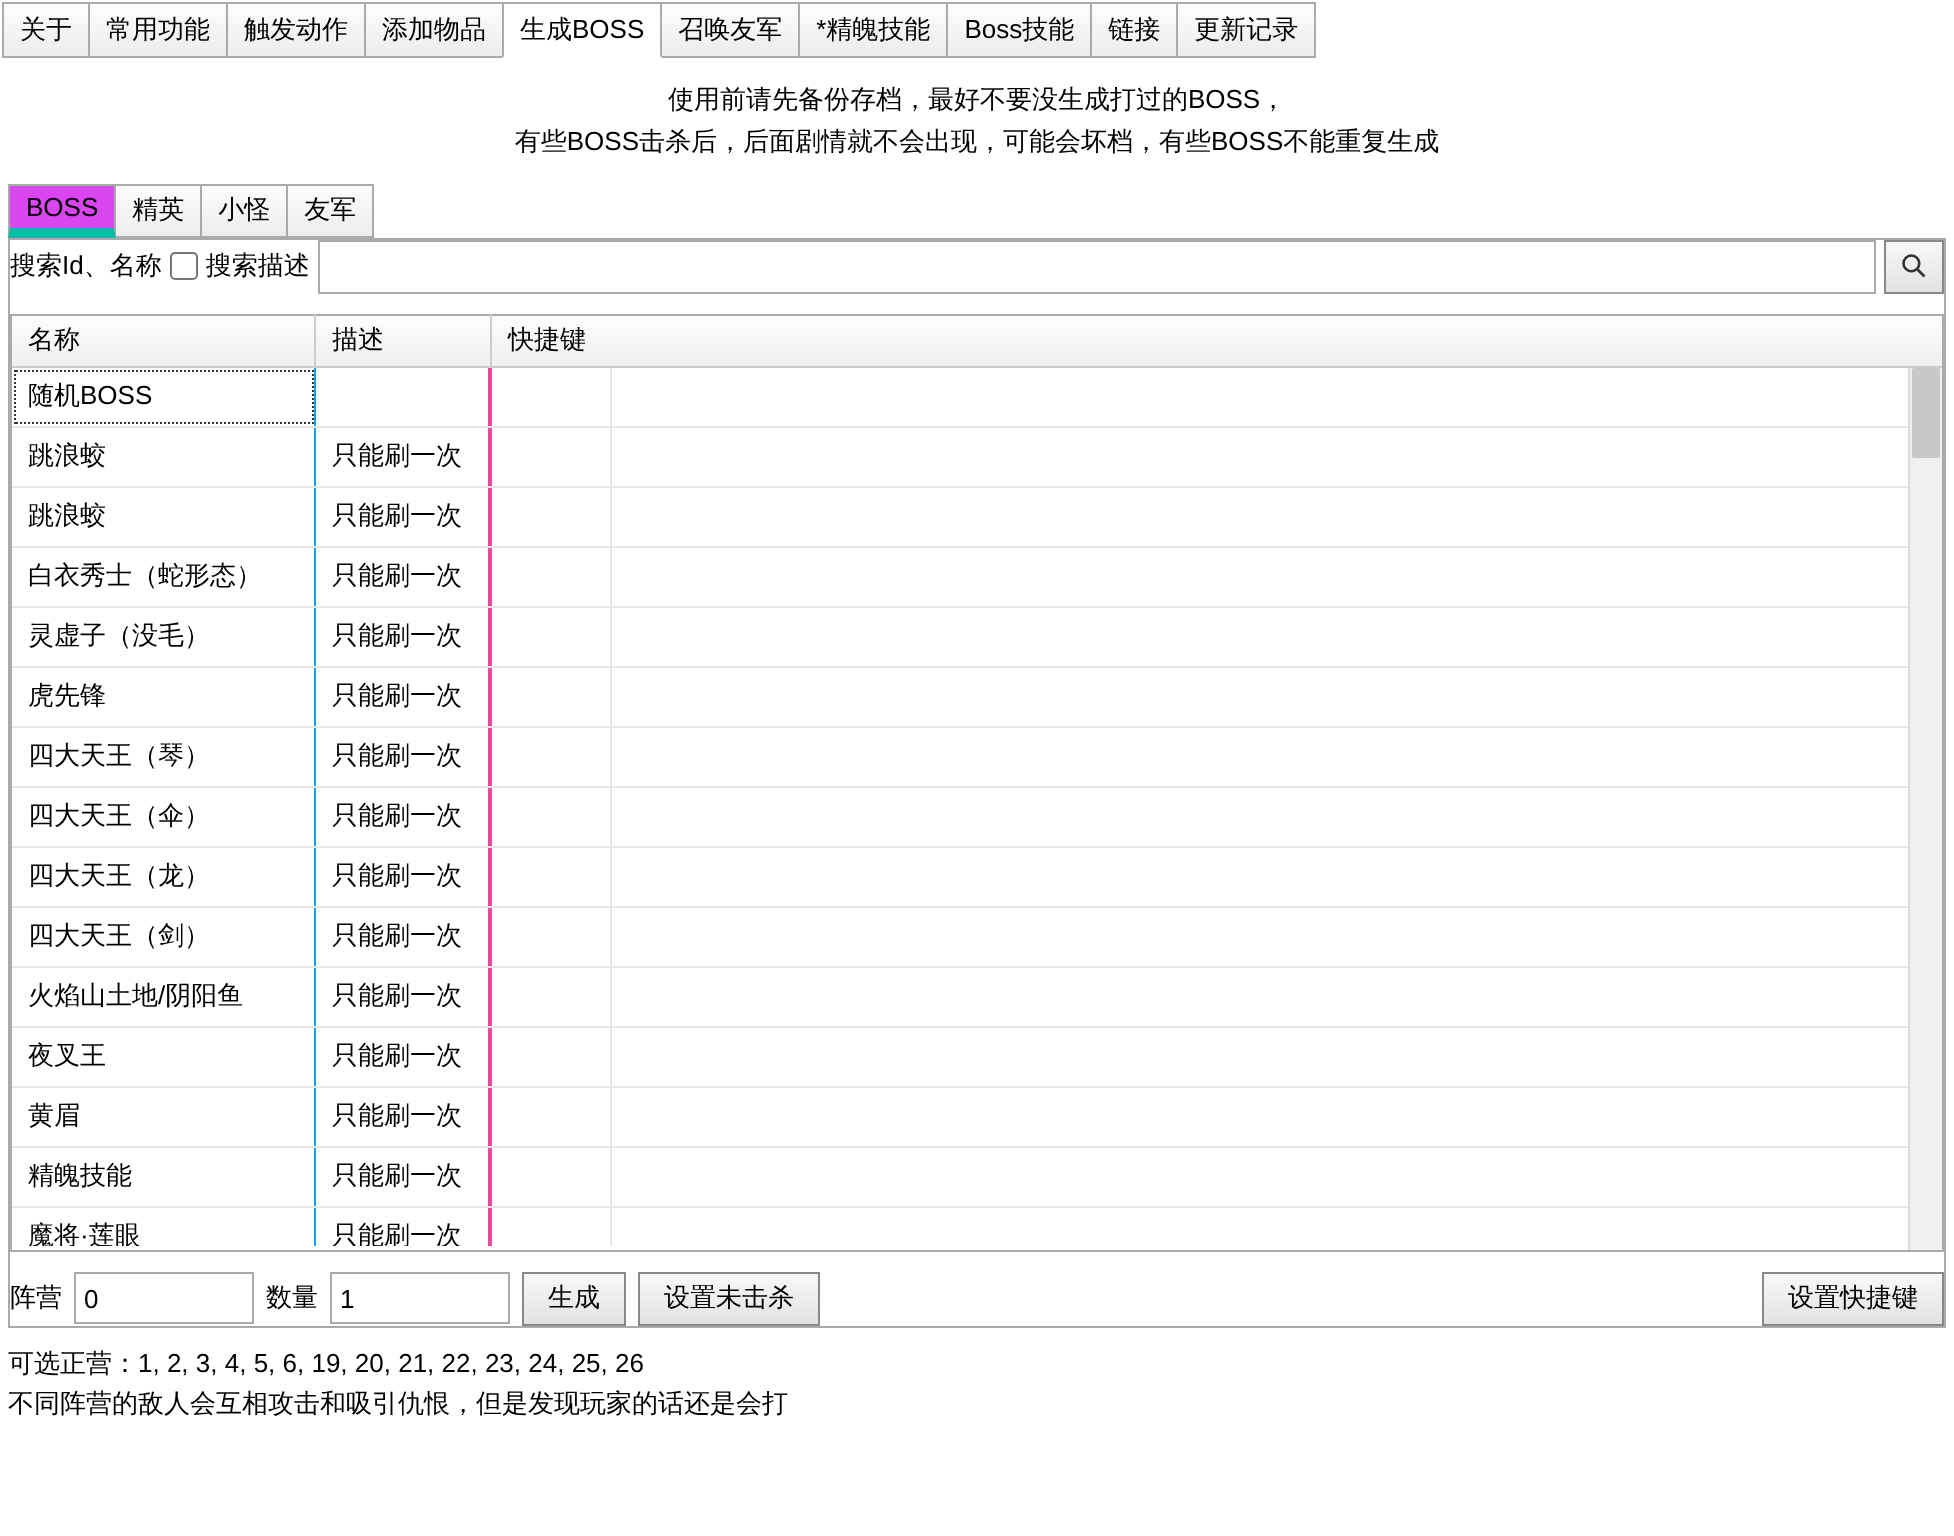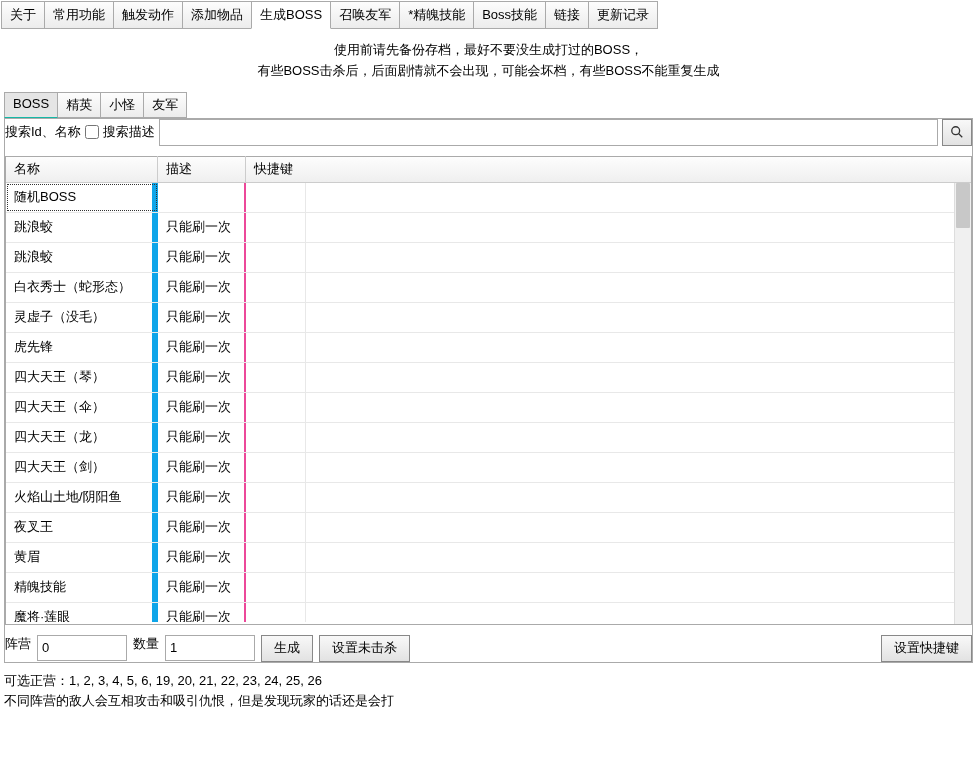--- a/index.html
+++ b/index.html
@@ -47,22 +47,22 @@
     }
     .sub-tab {
       padding: 3px 8px;
       border: 1px solid #aaa;
       background: linear-gradient(#fdfdfd, #ececec);
       cursor: pointer;
       margin-right: -1px;
       font-size: 13px;
     }
     .sub-tab.active {
-      background: #e5e5e5;
-      border-bottom: 1px solid #14b8a6;
+      background: #d946ef;
+      border-bottom: 5px solid #14b8a6;
       position: relative;
       z-index: 1;
     }
     .content-panel {
       border: 1px solid #aaa;
       margin: 0 4px;
     }
     .search-row {
       display: flex;
       align-items: center;
@@ -125,21 +125,21 @@
       align-items: center;
     }
     .table-row.selected .td-name {
       outline: 1px dotted #333;
       outline-offset: -2px;
     }
     .td {
       padding: 5px 8px;
       font-size: 13px;
     }
-    .td-name { width: 152px; border-right: 6px solid #0ea5e9; height: 100%; display: flex; align-items: center; }
+    .td-name { width: 152px; border-right: 1px solid #0ea5e9; height: 100%; display: flex; align-items: center; }
     .td-desc { width: 88px; border-right: 2px solid #ec4899; height: 100%; display: flex; align-items: center; }
     .td-hotkey { width: 60px; border-right: 1px solid #e8e8e8; height: 100%; display: flex; align-items: center; }
     .scrollbar-track {
       position: absolute;
       right: 0;
       top: 26px;
       bottom: 0;
       width: 17px;
       background: #f0f0f0;
       border-left: 1px solid #ddd;
@@ -148,20 +148,21 @@
       position: absolute;
       top: 0;
       left: 1px;
       right: 1px;
       height: 45px;
       background: #c8c8c8;
       border-radius: 1px;
     }
     .bottom-controls {
       display: flex;
+      align-items: center;
       gap: 6px;
       margin-top: 10px;
     }
     .ctrl-label {
       font-size: 13px;
     }
     .num-input {
       width: 90px;
       height: 26px;
       border: 1px solid #aaa;

